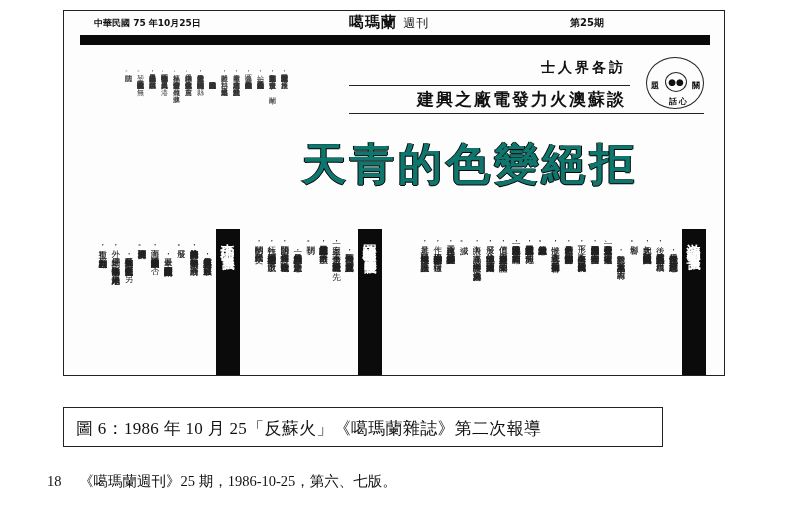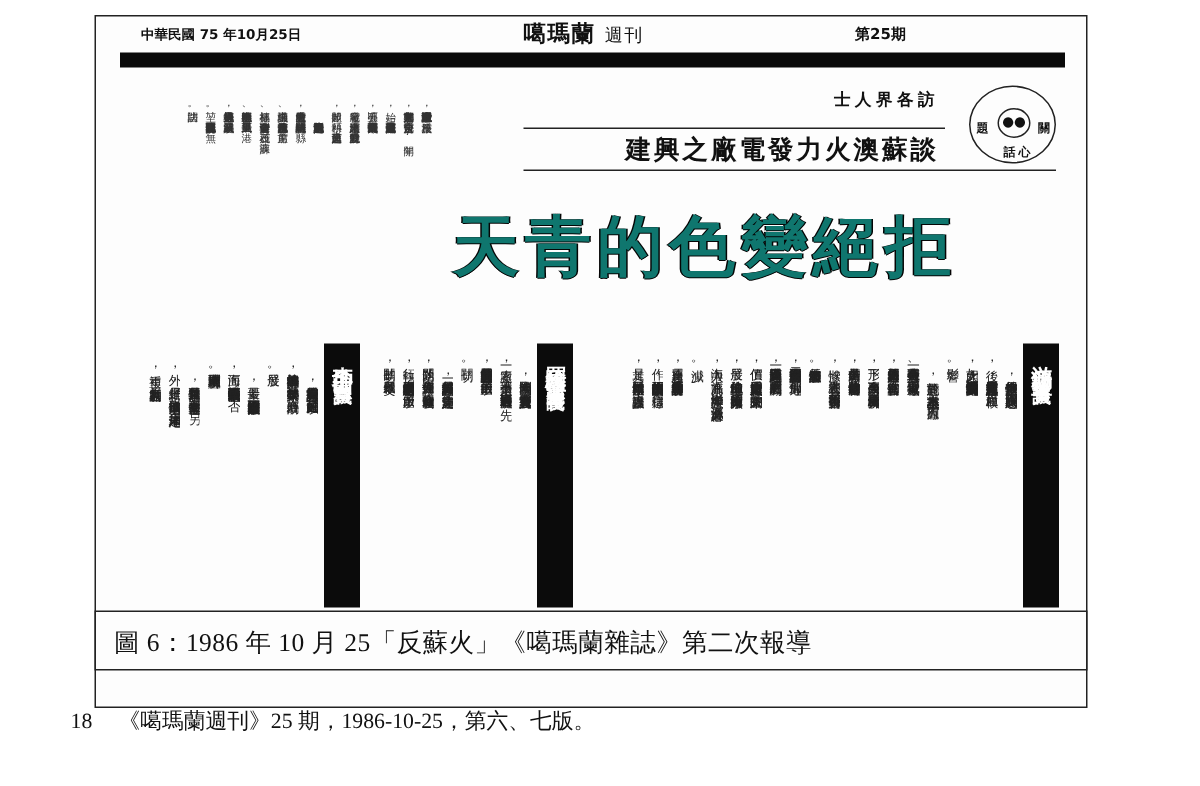--- a/index.html
+++ b/index.html
@@ -1,50 +1,50 @@
 <!DOCTYPE html>
 <html><head>
 <meta charset="utf-8">
 <style>
   html, body { margin: 0; padding: 0; background: #ffffff; }
   body { width: 800px; height: 524px; position: relative; overflow: hidden;
          font-family: "DejaVu Serif", "Liberation Serif", serif; color: #111; }
 
-  .clipping { position: absolute; left: 63px; top: 10px; width: 662px; height: 462px;
+  .clipping { position: absolute; left: 63px; top: 10px; width: 662px; height: 366px;
               border: 1.5px solid #222; box-sizing: border-box; background: #fdfdfd; overflow: hidden; }
 
   .masthead { position: absolute; left: 0; top: 0; width: 100%; height: 22px; }
   .mh-date { position: absolute; left: 30px; top: 6px; font-family: "DejaVu Sans", sans-serif; font-weight: bold; font-size: 9px; }
   .mh-title { position: absolute; left: 285px; top: 2px; font-size: 15px; font-weight: bold; letter-spacing: 1px; }
   .mh-title small { font-size: 12px; font-weight: normal; margin-top: 48px; }
   .mh-issue { position: absolute; right: 120px; top: 5px; font-family: "DejaVu Sans", sans-serif; font-weight: bold; font-size: 10px; }
   .mh-bar { position: absolute; left: 16px; right: 14px; top: 24px; height: 10px; background: #0a0a0a; }
 
   .subtitle-block { position: absolute; left: 285px; right: 20px; top: 44px; height: 70px; }
-  .sub1 { position: absolute; right: 78px; top: 4px; font-family: "DejaVu Sans", sans-serif; font-weight: bold; font-size: 11px; letter-spacing: 3px; }
+  .sub1 { position: absolute; right: 78px; top: 4px; font-family: "DejaVu Sans", sans-serif; font-weight: bold; font-size: 14px; letter-spacing: 3px; }
   .sub-rule1 { position: absolute; left: 0; right: 74px; top: 30px; border-top: 1.2px solid #222; }
   .sub2 { position: absolute; right: 78px; top: 33px; font-family: Liberation Mono, monospace; font-weight: bold; font-size: 17px; letter-spacing: 2px; }
   .sub-rule2 { position: absolute; left: 0; right: 0; top: 58px; border-top: 1.2px solid #222; }
   .badge { position: absolute; right: 0; top: 2px; width: 58px; height: 52px; border: 1.5px solid #222; border-radius: 50%; box-sizing: border-box; }
   .badge-inner { position: absolute; left: 18px; top: 14px; width: 22px; height: 20px; border: 1.5px solid #222; border-radius: 50%; box-sizing: border-box; font-size: 9px; text-align: center; line-height: 18px; font-weight: bold; }
   .badge-t { position: absolute; font-size: 8px; font-weight: bold; font-family: "DejaVu Sans", sans-serif; }
 
   .headline { position: absolute; left: 300px; top: 124px; font-family: "DejaVu Sans", sans-serif; font-weight: 900; font-size: 44px; letter-spacing: 4px; color: #0f766e;
               text-shadow: 1px 0 0 #050505, -1px 0 0 #050505, 0 1px 0 #050505; }
 
   .vcols { position: absolute; display: flex; flex-direction: row-reverse; gap: 3.5px; font-size: 8.6px; line-height: 9.6px; color: #222; }
   .vcol { writing-mode: vertical-rl; text-orientation: upright; white-space: nowrap; overflow: hidden; }
   .vcols.small { font-size: 7px; line-height: 8px; gap: 4px; font-family: "DejaVu Sans", sans-serif; color: #333; }
 
   .namebar { position: absolute; background: #0b0b0b; color: #fff; width: 24px; writing-mode: vertical-rl; text-orientation: upright;
              font-family: "DejaVu Sans", sans-serif; font-weight: bold; font-size: 13px; letter-spacing: 2px; text-align: start; padding-top: 4px; box-sizing: border-box; display: flex; justify-content: flex-start; align-items: center; }
   .namebar .nm { font-size: 14px; }
   .namebar .rl { font-size: 12px; margin-top: 4px; }
 
-  .caption { position: absolute; left: 63px; top: 407px; width: 662px; height: 40px; border: 1.5px solid #222; box-sizing: border-box; }
+  .caption { position: absolute; left: 63px; top: 407px; width: 600px; height: 40px; border: 1.5px solid #222; box-sizing: border-box; }
   .caption-text { position: absolute; left: 12px; top: 9px; font-family: "Liberation Serif", "DejaVu Serif", serif; font-size: 17px; letter-spacing: 0.3px; }
 
   .footnotes { position: absolute; left: 47px; top: 470px; font-family: "Liberation Serif", "DejaVu Serif", serif; font-size: 14.5px; line-height: 22px; }
   .fn { display: flex; }
   .fn-num { width: 32px; }
 </style>
 </head>
 <body>
 
 <div class="clipping">

